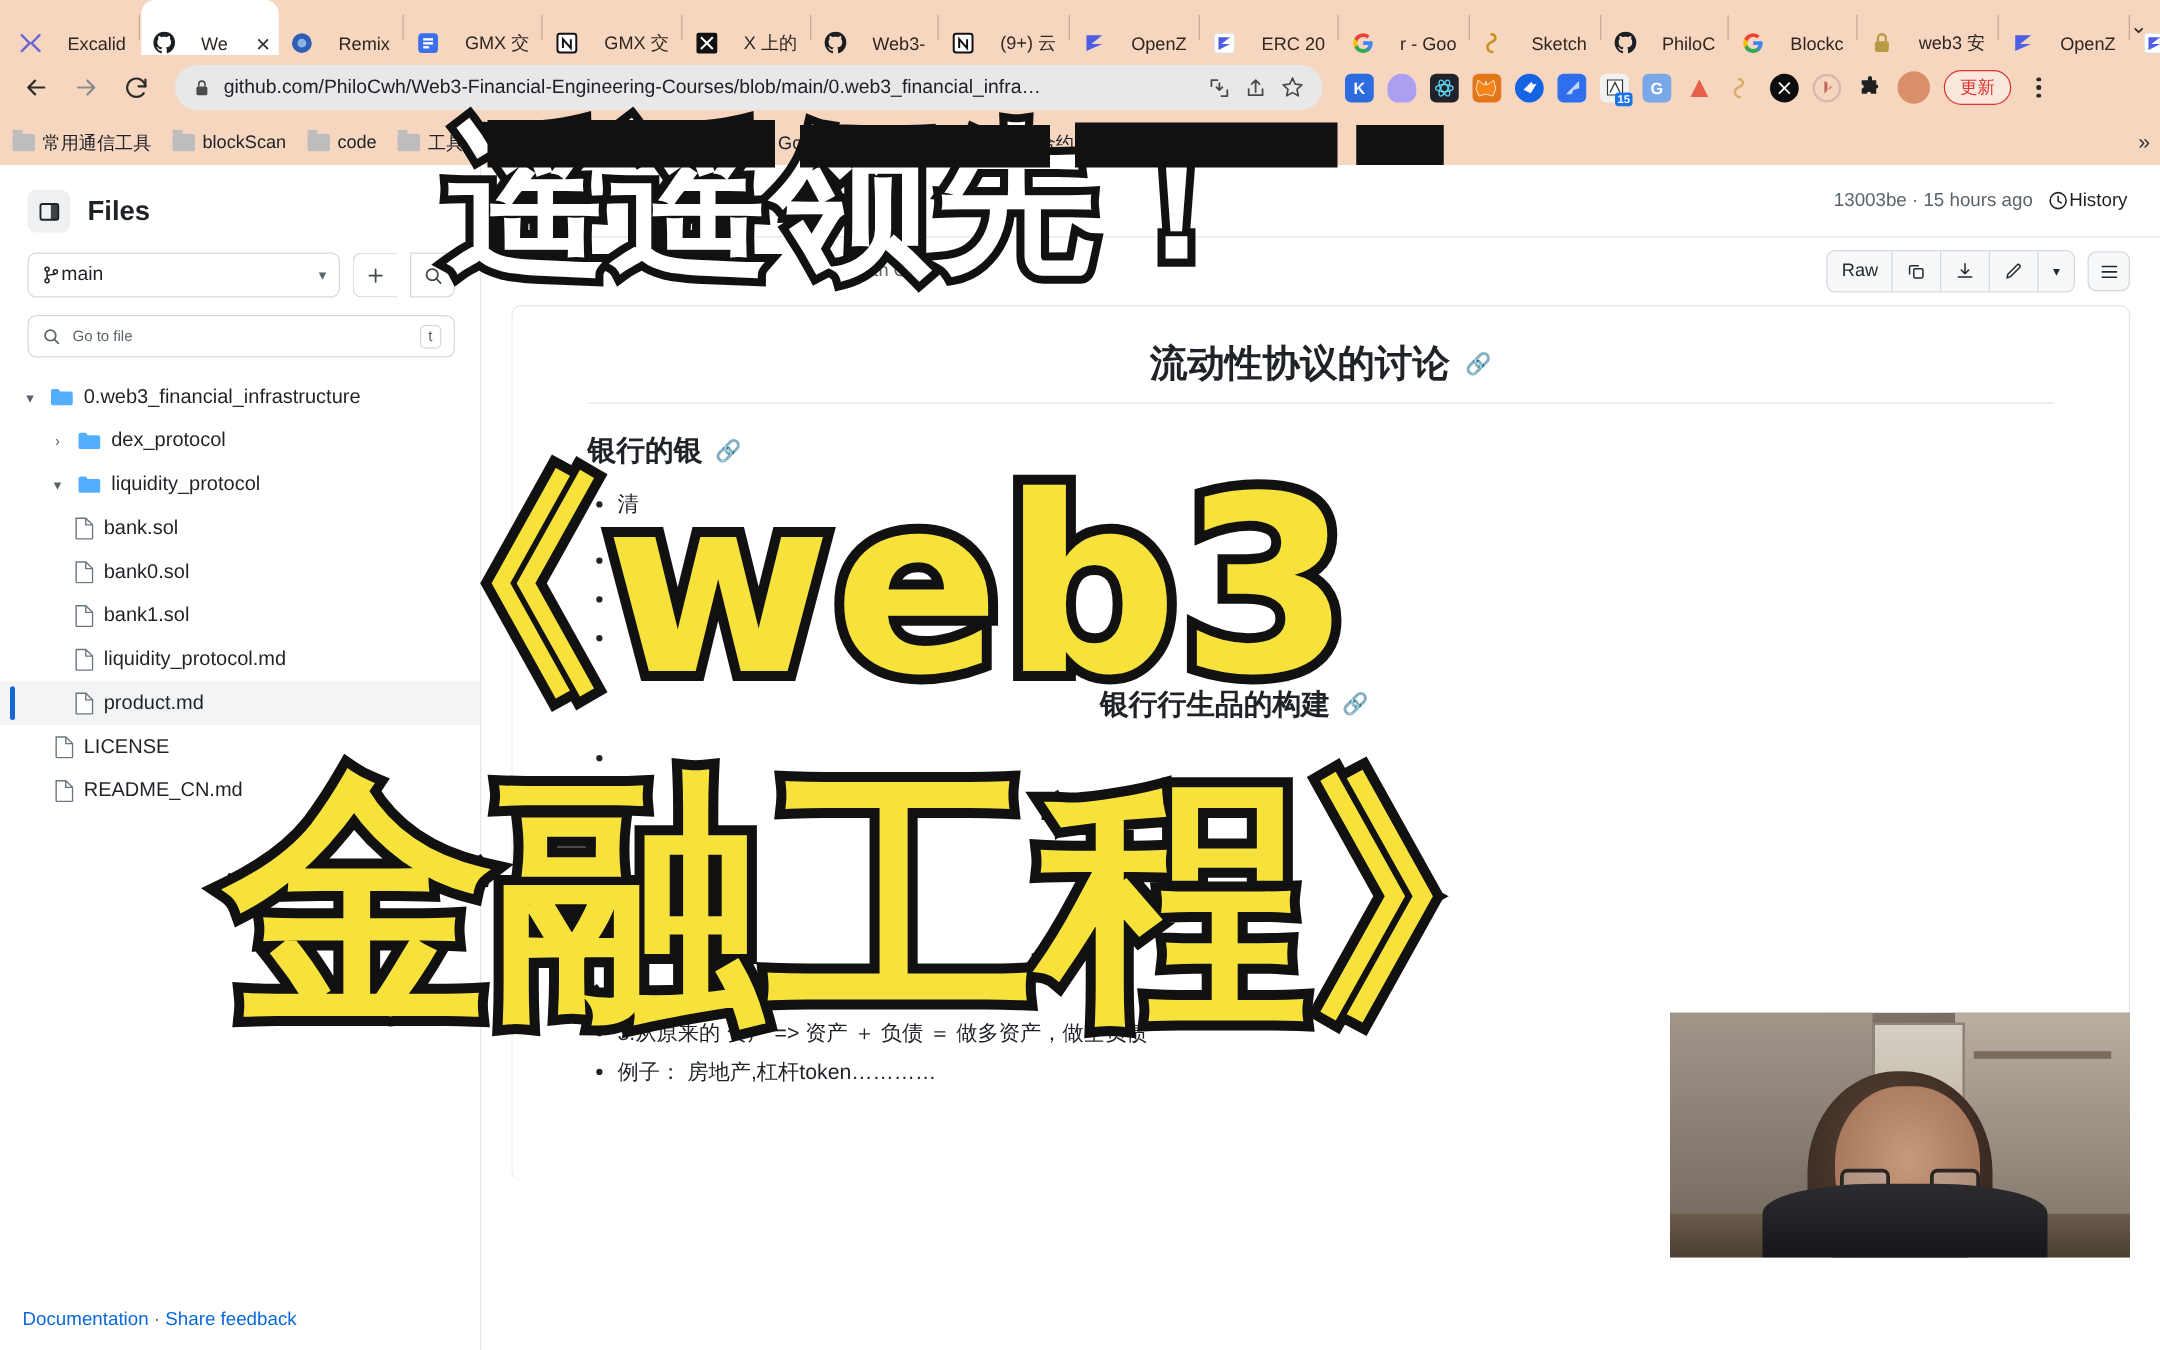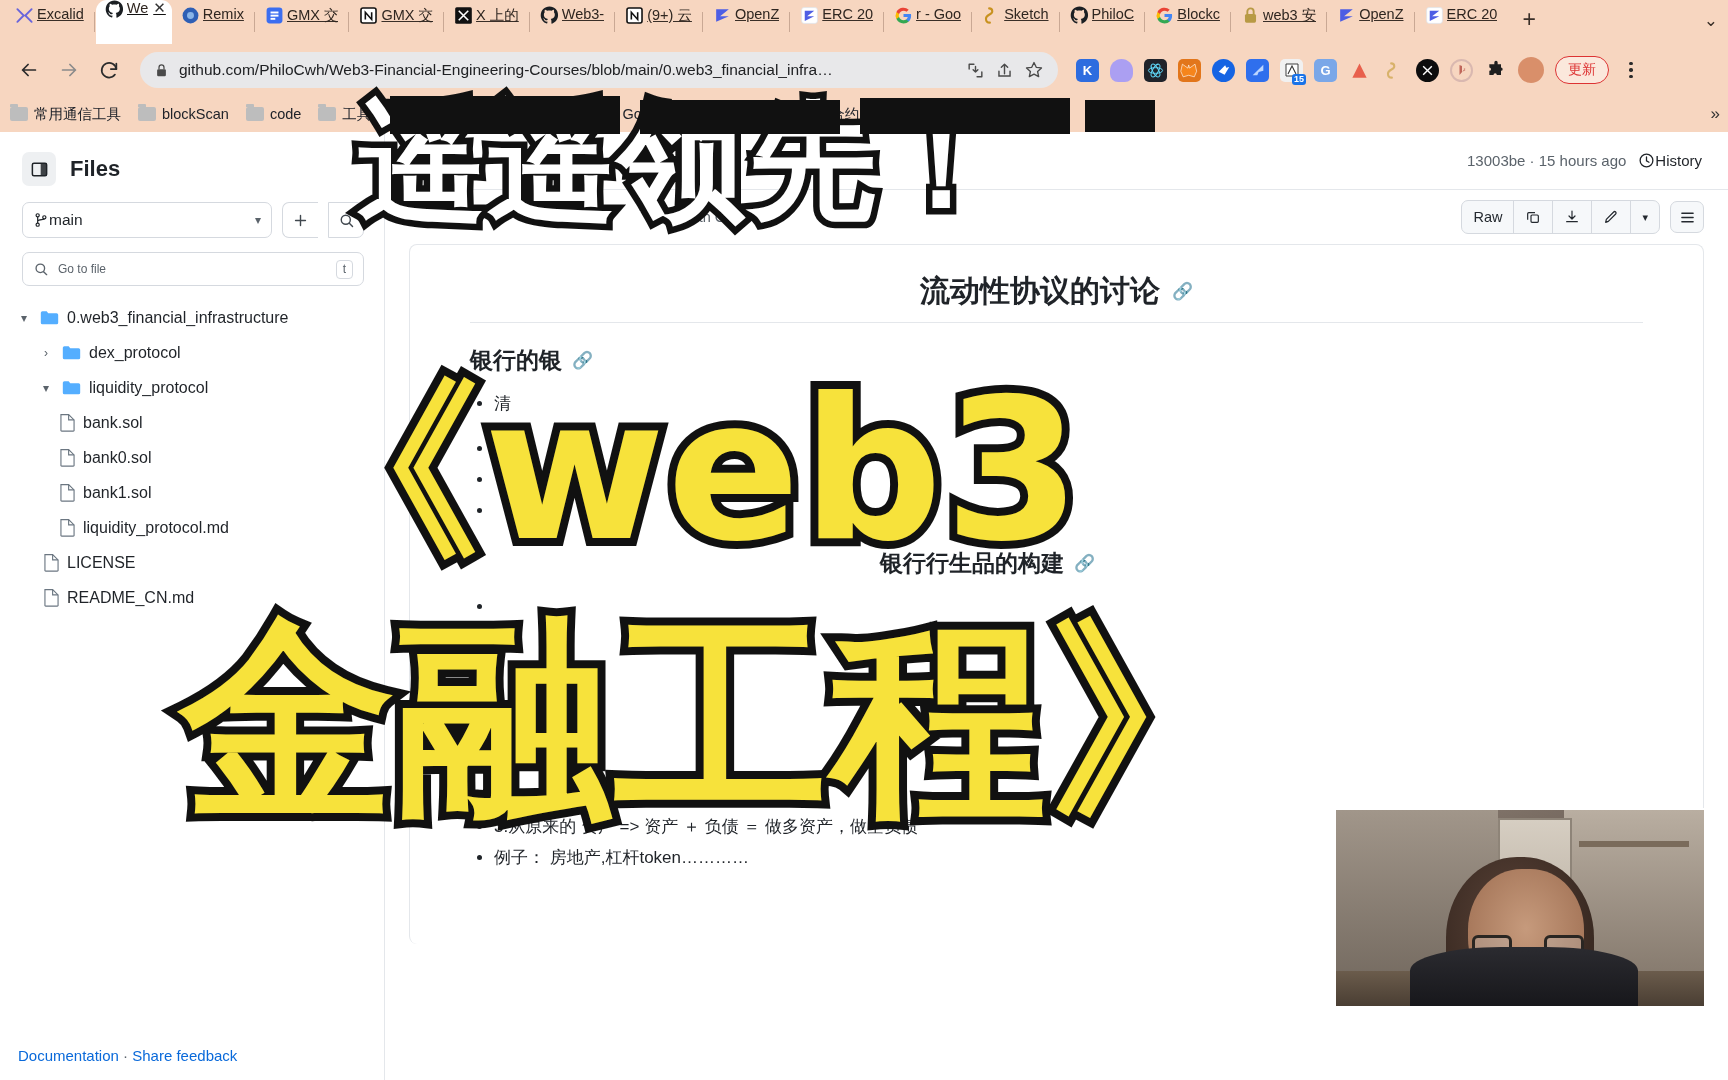--- a/index.html
+++ b/index.html
@@ -14,25 +14,25 @@
   
   .browser-top {
     position: absolute; top: 0; left: 0; width: 1728px; height: 145px;
     background: #f7d6c0;
   }
   .tabstrip {
     position: absolute; top: 0; left: 0; width: 1728px; height: 44px;
     display: flex; align-items: flex-end; padding-left: 6px;
   }
   .tab {
-    display: flex; align-items: flex-start; gap: 3px;
+    display: flex; align-items: flex-end; gap: 20px;
     height: 38px; padding: 0 9px; min-width: 0;
     border-radius: 9px 9px 0 0;
     font-size: 14.5px; color: #3a2f28; white-space: nowrap;
-    position: relative; flex: 0 0 auto; text-decoration: underline;
+    position: relative; flex: 0 0 auto;
   }
   .tab .tab-label {
     overflow: hidden; text-overflow: clip; white-space: nowrap;
     max-width: 58px; display: inline-block;
     font-size: 14.5px; color: #2f2620;
   }
   .tab.active {
     background: #ffffff; color: #111;
     border-radius: 11px 11px 0 0; height: 44px;
     max-width: none; padding-right: 6px;
@@ -672,20 +672,27 @@
               <path d="M9.2 1.6v5.6H15" fill="none" stroke="#6b7681" stroke-width="1.2"></path>
             </svg>
           <span>bank1.sol</span>
         </div>
         <div class="tree-row indent-3">
           <svg class="file-ic" viewBox="0 0 16 20">
               <path d="M1 1.6h8.2L15 7.2v11.2a.8.8 0 0 1-.8.8H1.8a.8.8 0 0 1-.8-.8z" fill="#fff" stroke="#6b7681" stroke-width="1.2"></path>
               <path d="M9.2 1.6v5.6H15" fill="none" stroke="#6b7681" stroke-width="1.2"></path>
             </svg>
           <span>liquidity_protocol.md</span>
+        </div>
+        <div class="tree-row indent-3 selected">
+          <svg class="file-ic" viewBox="0 0 16 20">
+              <path d="M1 1.6h8.2L15 7.2v11.2a.8.8 0 0 1-.8.8H1.8a.8.8 0 0 1-.8-.8z" fill="#fff" stroke="#6b7681" stroke-width="1.2"></path>
+              <path d="M9.2 1.6v5.6H15" fill="none" stroke="#6b7681" stroke-width="1.2"></path>
+            </svg>
+          <span>product.md</span>
         </div>
         <div class="tree-row indent-1" style="padding-left:44px">
           <svg class="file-ic" viewBox="0 0 16 20">
               <path d="M1 1.6h8.2L15 7.2v11.2a.8.8 0 0 1-.8.8H1.8a.8.8 0 0 1-.8-.8z" fill="#fff" stroke="#6b7681" stroke-width="1.2"></path>
               <path d="M9.2 1.6v5.6H15" fill="none" stroke="#6b7681" stroke-width="1.2"></path>
             </svg>
           <span>LICENSE</span>
         </div>
         <div class="tree-row indent-1" style="padding-left:44px">
           <svg class="file-ic" viewBox="0 0 16 20">

